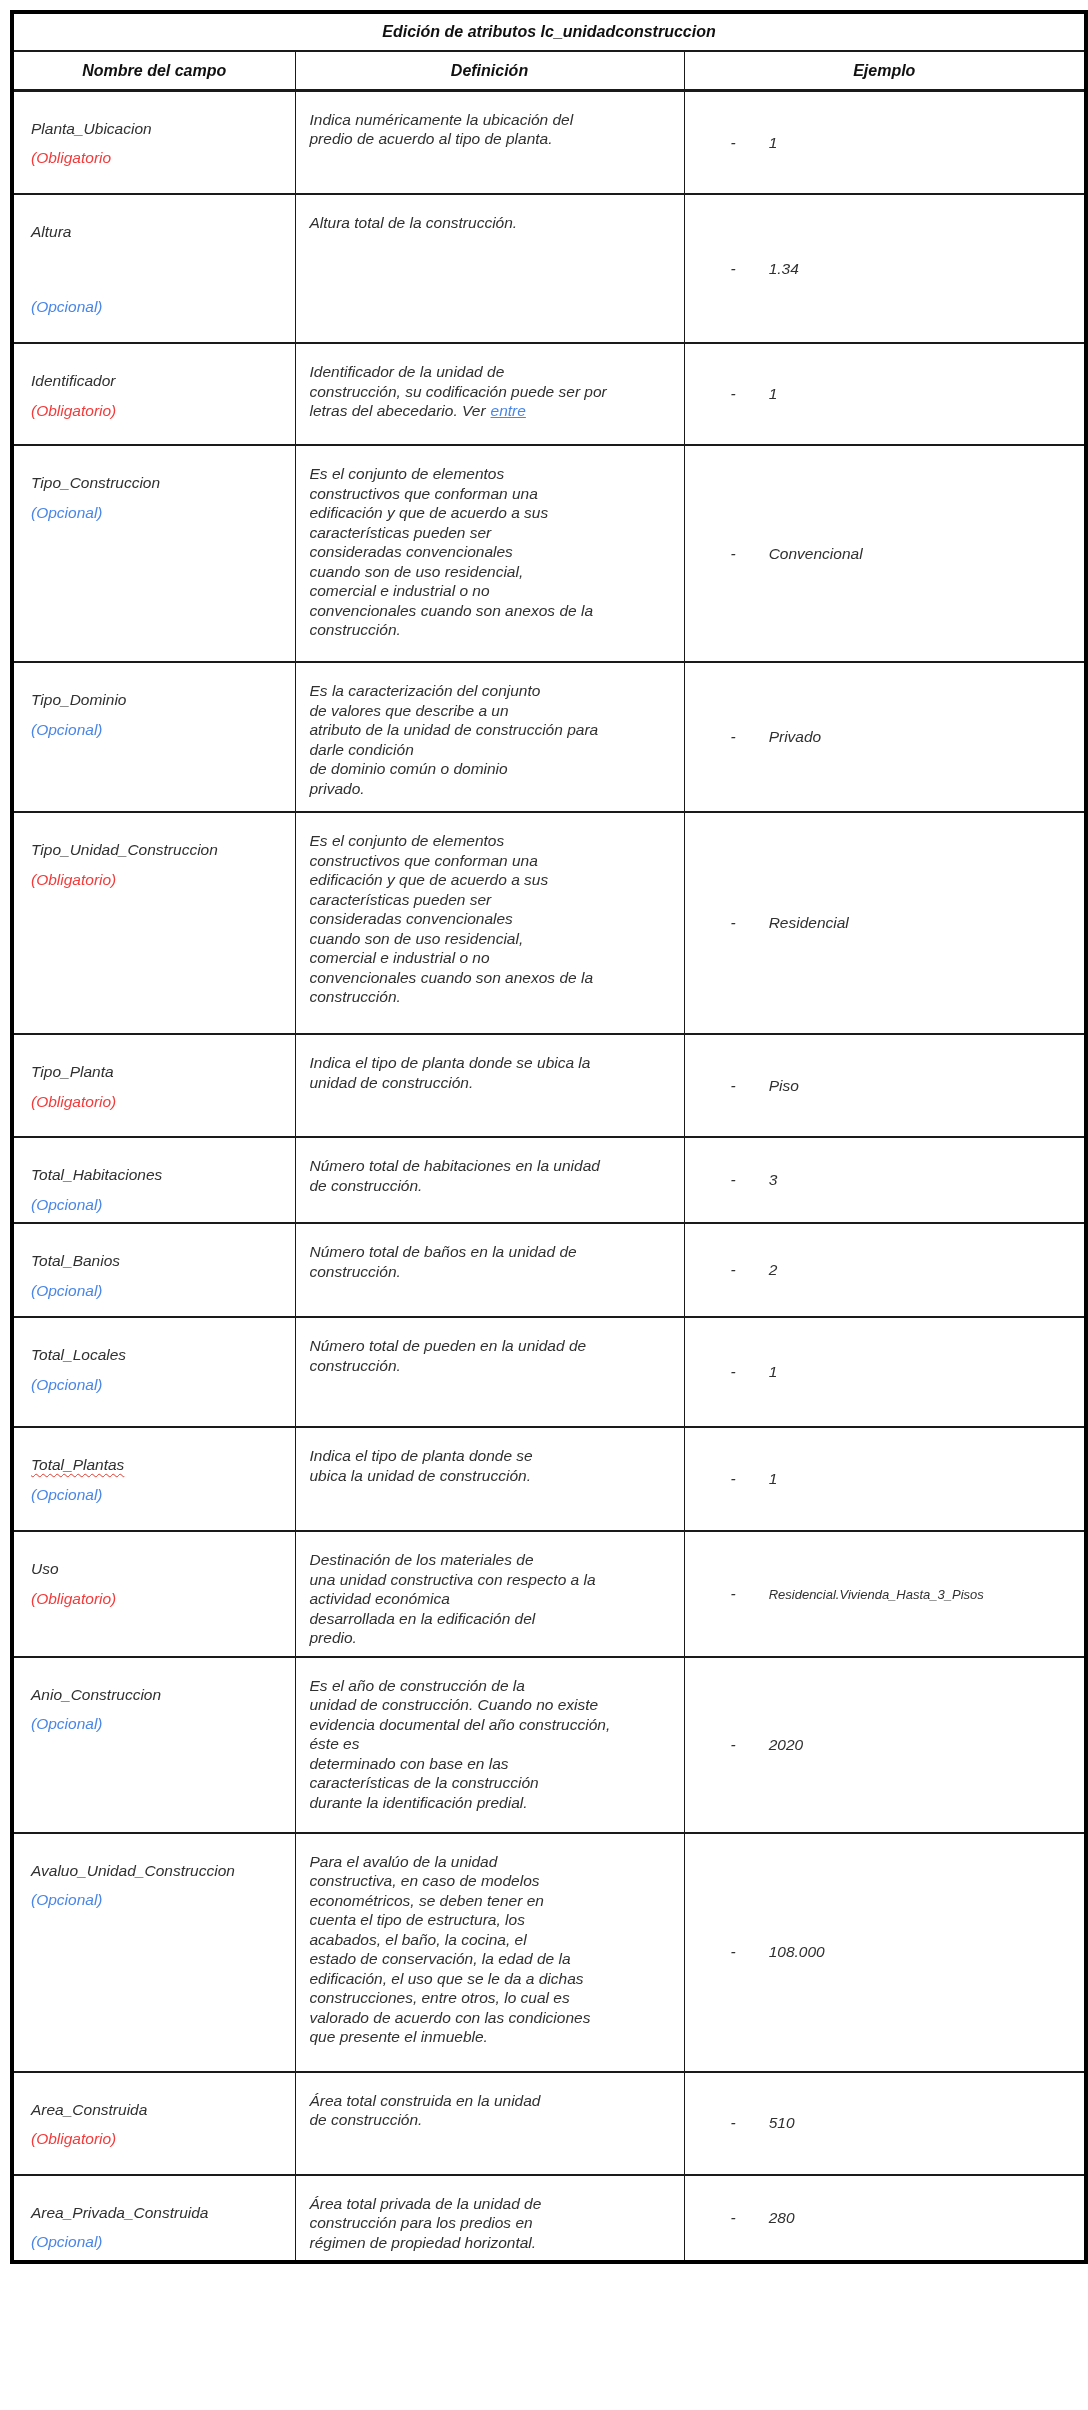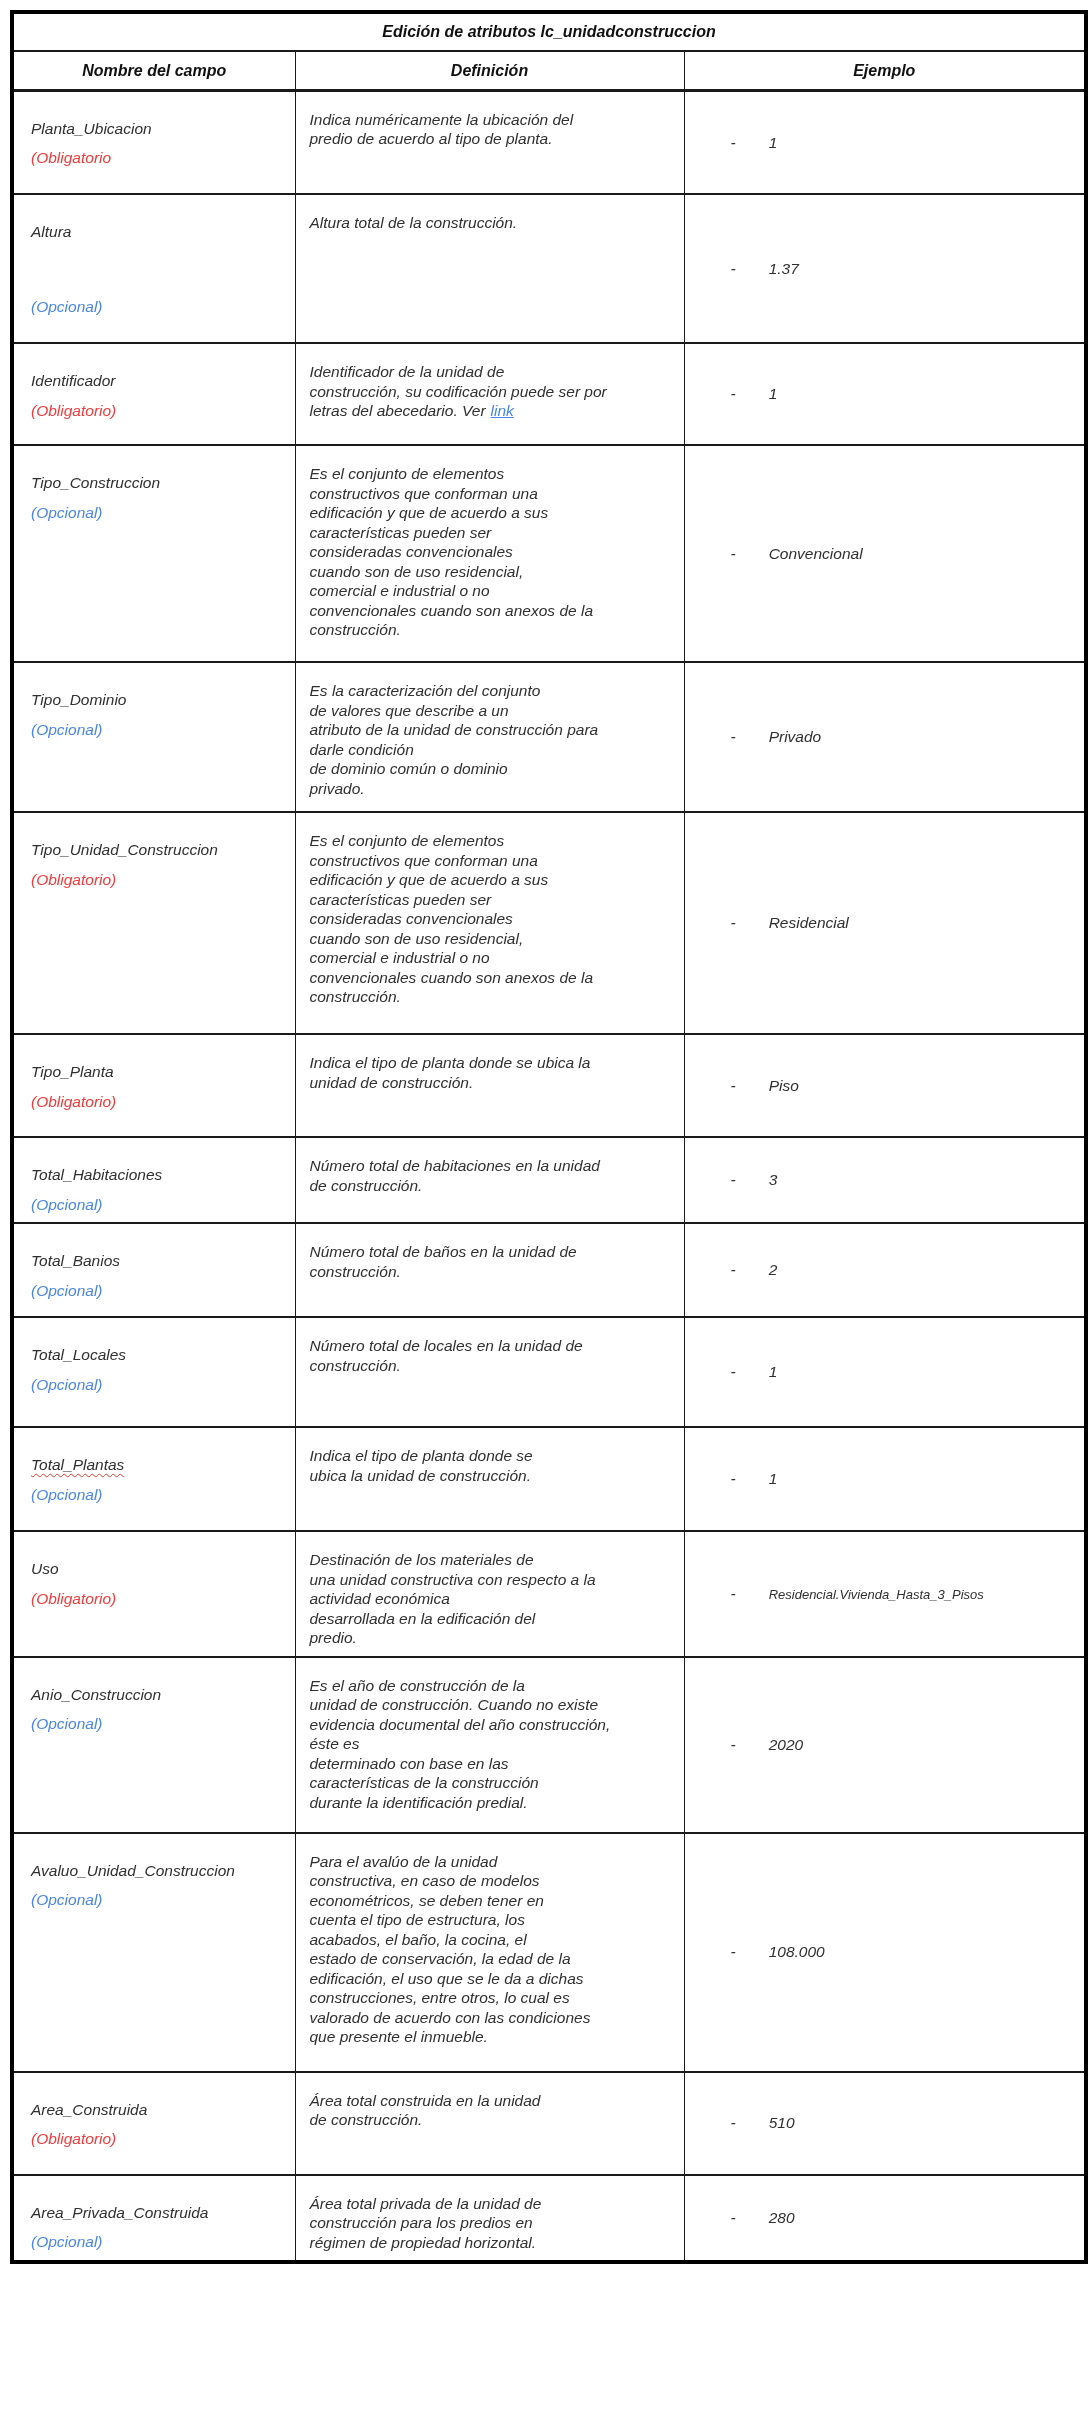--- a/index.html
+++ b/index.html
@@ -114,32 +114,32 @@
         </tr>
         <tr>
           <td class="name-cell">
             <span class="fname">Altura</span>
             <span class="tag opcional gap-lg">(Opcional)</span>
           </td>
           <td class="def-cell"><span>Altura total de la construcción.</span></td>
           <td class="ej-cell">
             <div class="ej-wrap">
               <span class="ej-dash">-</span>
-              <span class="ej-val">1.37</span>
+              <span class="ej-val">1.34</span>
             </div>
           </td>
         </tr>
         <tr>
           <td class="name-cell">
             <span class="fname">Identificador</span>
             <span class="tag obligatorio">(Obligatorio)</span>
           </td>
           <td class="def-cell"><span>Identificador de la unidad de
 construcción, su codificación puede ser por
-letras del abecedario. Ver</span><a class="def-link">link</a></td>
+letras del abecedario. Ver</span><a class="def-link">entre</a></td>
           <td class="ej-cell">
             <div class="ej-wrap">
               <span class="ej-dash">-</span>
               <span class="ej-val">1</span>
             </div>
           </td>
         </tr>
         <tr>
           <td class="name-cell">
             <span class="fname">Tipo_Construccion</span>
@@ -240,21 +240,21 @@
               <span class="ej-dash">-</span>
               <span class="ej-val">2</span>
             </div>
           </td>
         </tr>
         <tr>
           <td class="name-cell">
             <span class="fname">Total_Locales</span>
             <span class="tag opcional">(Opcional)</span>
           </td>
-          <td class="def-cell"><span>Número total de locales en la unidad de
+          <td class="def-cell"><span>Número total de pueden en la unidad de
 construcción.</span></td>
           <td class="ej-cell">
             <div class="ej-wrap">
               <span class="ej-dash">-</span>
               <span class="ej-val">1</span>
             </div>
           </td>
         </tr>
         <tr>
           <td class="name-cell">

